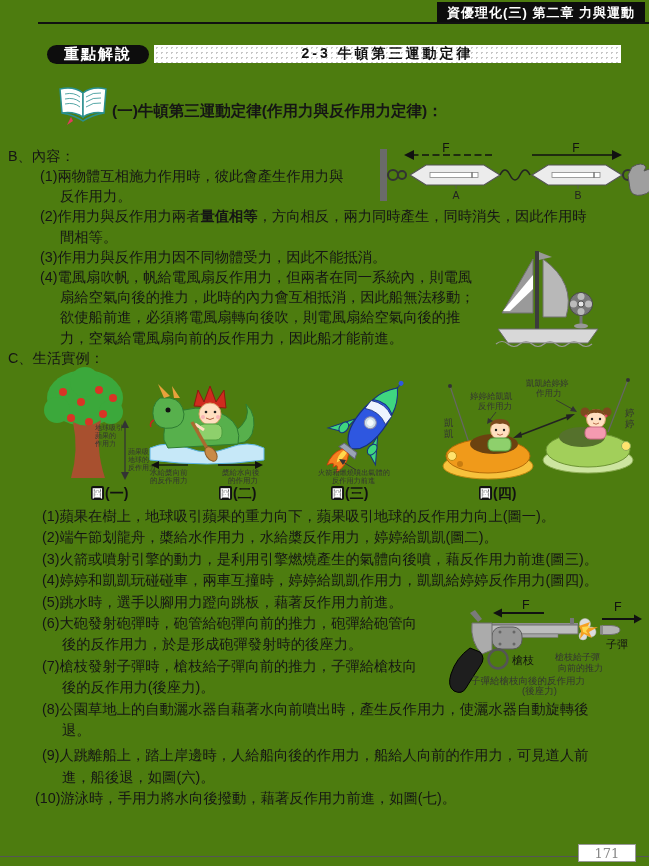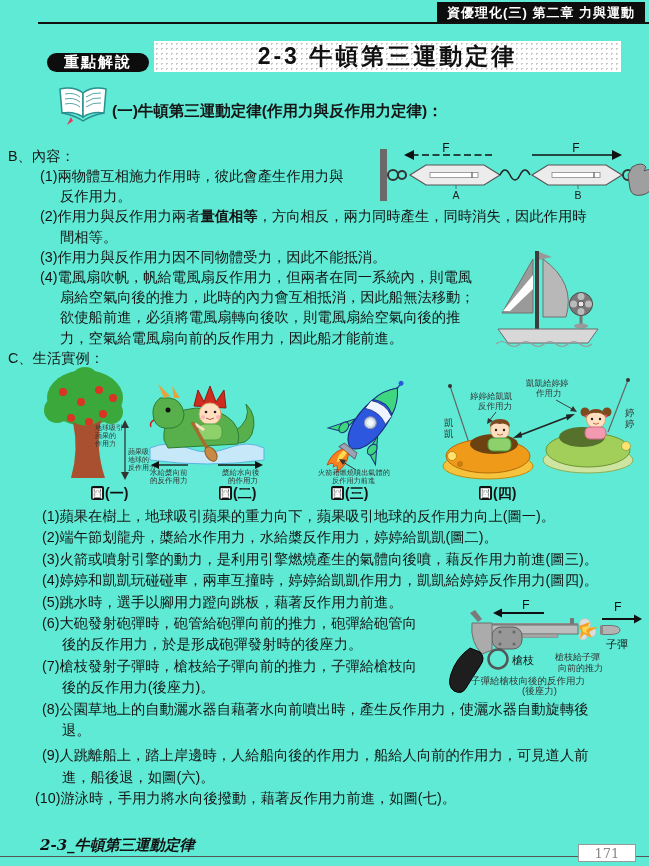--- a/index.html
+++ b/index.html
@@ -1,30 +1,30 @@
 <!DOCTYPE html>
 <html><head>
 <meta charset="utf-8">
 <style>
   html,body{margin:0;padding:0;background:#fff;}
-  .page{position:relative;width:649px;height:866px;background:#5eead4;overflow:hidden;
+  .page{position:relative;width:649px;height:866px;background:#4d7c0f;overflow:hidden;
         font-family:"Liberation Sans",sans-serif;color:#151515;}
   .page *{box-sizing:border-box;}
   
   .hdr-box{position:absolute;top:2px;right:4px;height:21px;background:#0d0d0d;color:#fff;
            display:flex;align-items:center;padding:0 10px;font-size:13px;font-weight:bold;letter-spacing:1px;}
   .hdr-rule{position:absolute;top:22px;left:38px;right:0;border-top:2.5px solid #111;}
   
-  .banner{position:absolute;top:45px;left:47px;right:14px;height:27px;display:flex;align-items:flex-end;}
+  .banner{position:absolute;top:45px;left:47px;right:14px;height:27px;display:flex;align-items:flex-start;}
   .badge{width:102px;background:#0d0d0d;color:#fff;border-radius:14px;display:flex;align-items:center;
          justify-content:center;font-size:15px;font-weight:bold;letter-spacing:2px;}
   .band{flex:1;margin-left:5px;background-color:#fff;
         background-image:radial-gradient(#c8c8c8 1px,transparent 1px);background-size:5px 5px;
         display:flex;align-items:center;justify-content:center;}
-  .band-title{font-size:23px;font-weight:bold;letter-spacing:3px;color:#111;}
+  .band-title{font-size:14px;font-weight:bold;letter-spacing:3px;color:#111;}
   .band-end{width:11px;background:#0d0d0d;margin-left:3px;}
   
   .heading{position:absolute;left:112px;top:101px;font-size:15.5px;font-weight:bold;}
   .line-a{position:absolute;left:8px;top:126px;font-size:14.3px;}
   .line-b{position:absolute;left:8px;top:147px;font-size:14.3px;}
   .line-c{position:absolute;left:8px;top:349px;font-size:14.3px;}
   
   .b-items{position:absolute;left:40px;top:166px;width:556px;font-size:14.3px;line-height:20.2px;}
   .examples{position:absolute;left:42px;top:506px;width:562px;font-size:14.3px;line-height:21.4px;}
   .li{padding-left:20px;text-indent:-20px;}
@@ -312,17 +312,16 @@
       <rect x="162" y="27.5" width="3" height="9" fill="#8a8a8a"></rect>
       <text x="168" y="50" font-size="11" fill="#111">子彈</text>
       <text x="74" y="66" font-size="11" fill="#111">槍枝</text>
       <text x="117" y="62" font-size="9" class="ftxt">槍枝給子彈</text>
       <text x="120" y="72.5" font-size="9" class="ftxt">向前的推力</text>
       <text x="33" y="86" font-size="9.5" class="ftxt">子彈給槍枝向後的反作用力</text>
       <text x="84" y="96" font-size="9.5" class="ftxt">(後座力)</text>
     </svg>
   </div>
 
-  <div class="foot-chapter">2-3_牛頓第三運動定律</div>
   <div class="bottom-rule"></div>
   <div class="page-box">171</div>
 
 </div>
 
 </body></html>

